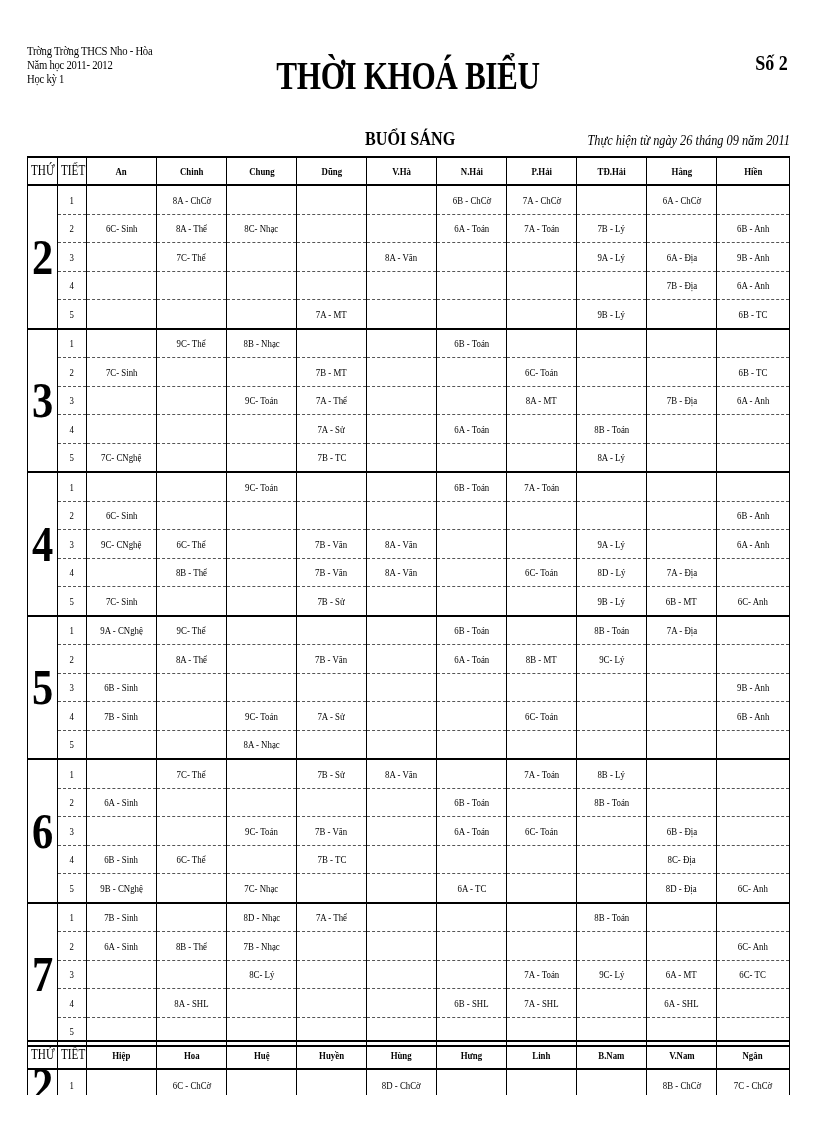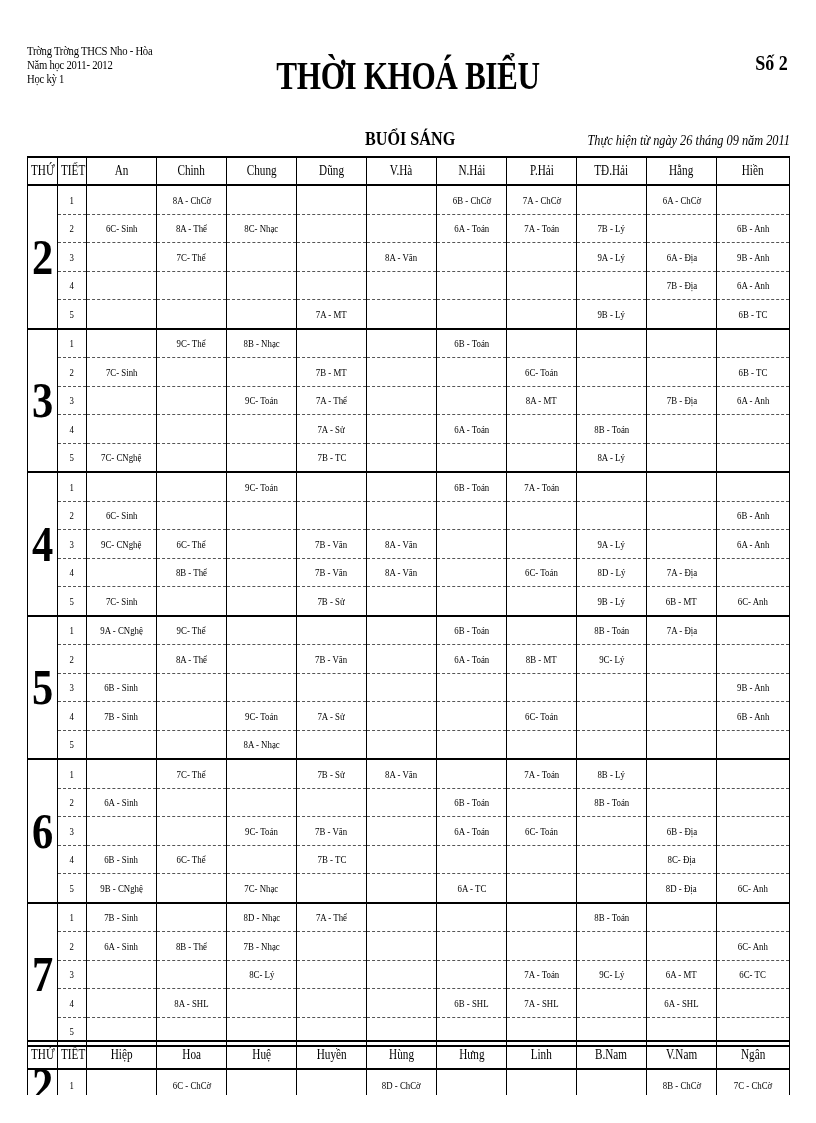--- a/index.html
+++ b/index.html
@@ -4,21 +4,21 @@
 <style>
   html,body{margin:0;padding:0;background:#fff;}
   body{width:816px;height:1123px;overflow:hidden;position:relative;font-family:"Liberation Serif","DejaVu Serif",serif;color:#000;}
   .school{position:absolute;left:27px;top:44px;font-size:13px;line-height:14px;transform:scaleX(0.82);transform-origin:left top;letter-spacing:-0.3px;}
   .title{position:absolute;left:0;width:816px;top:52px;text-align:center;font-size:40px;font-weight:bold;transform:scaleX(0.78);transform-origin:center top;letter-spacing:-0.5px;}
   .so{position:absolute;right:28px;top:50px;font-size:22px;font-weight:bold;transform:scaleX(0.82);transform-origin:right top;}
   .session{position:absolute;left:365px;top:128px;font-size:19px;font-weight:bold;height:22px;overflow:hidden;transform:scaleX(0.85);transform-origin:left top;}
   .effective{position:absolute;right:26px;top:132px;font-size:15px;font-style:italic;transform:scaleX(0.82);transform-origin:right top;}
   table.tkb{position:absolute;left:27px;top:156px;border-collapse:collapse;table-layout:fixed;width:762px;}
   table.tkb td, table.tkb th{border-left:1px solid #000;border-right:1px solid #000;padding:0;text-align:center;overflow:hidden;white-space:nowrap;}
-  table.tkb th{height:26px;border-top:2px solid #000;border-bottom:2px solid #000;font-size:14px;font-weight:normal;}
+  table.tkb th{height:26px;border-top:2px solid #000;border-bottom:2px solid #000;font-size:11px;font-weight:bold;}
   table.tkb th span, table.tkb td span{display:inline-block;transform:scaleX(0.8);}
   table.tkb th.thu, table.tkb th.tiet{font-weight:normal;font-size:14px;}
   table.tkb td{height:27.5px;font-size:11px;border-bottom:1px dashed #555;}
   table.tkb td.day{font-size:50px;font-weight:bold;border-bottom:2px solid #000;vertical-align:middle;}
   table.tkb td.day span{transform:scaleX(0.85);}
   table.tkb tr.last td{border-bottom:2px solid #000;}
   table.tkb2{top:1040px;}
   table.tkb2 td.day{font-size:50px;vertical-align:top;line-height:30px;}
   .page-clip{position:absolute;left:0;top:1095px;width:816px;height:40px;background:#fff;}
 </style>

